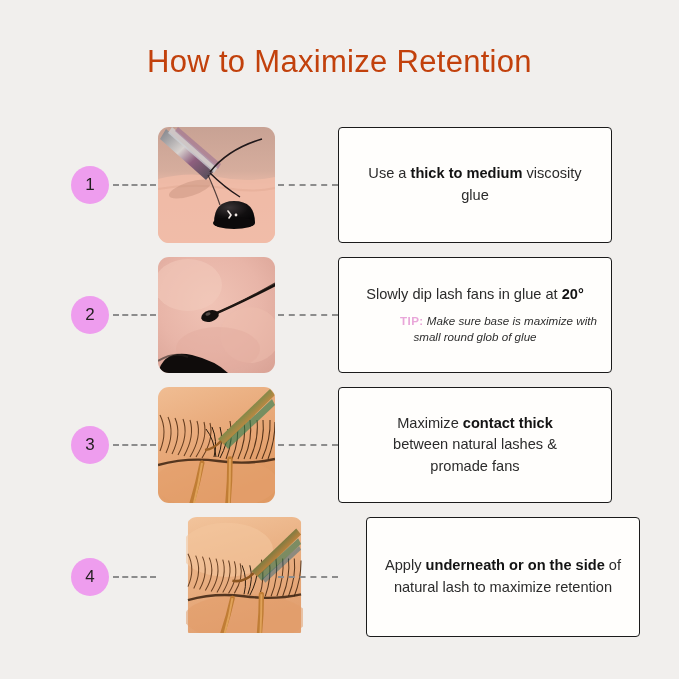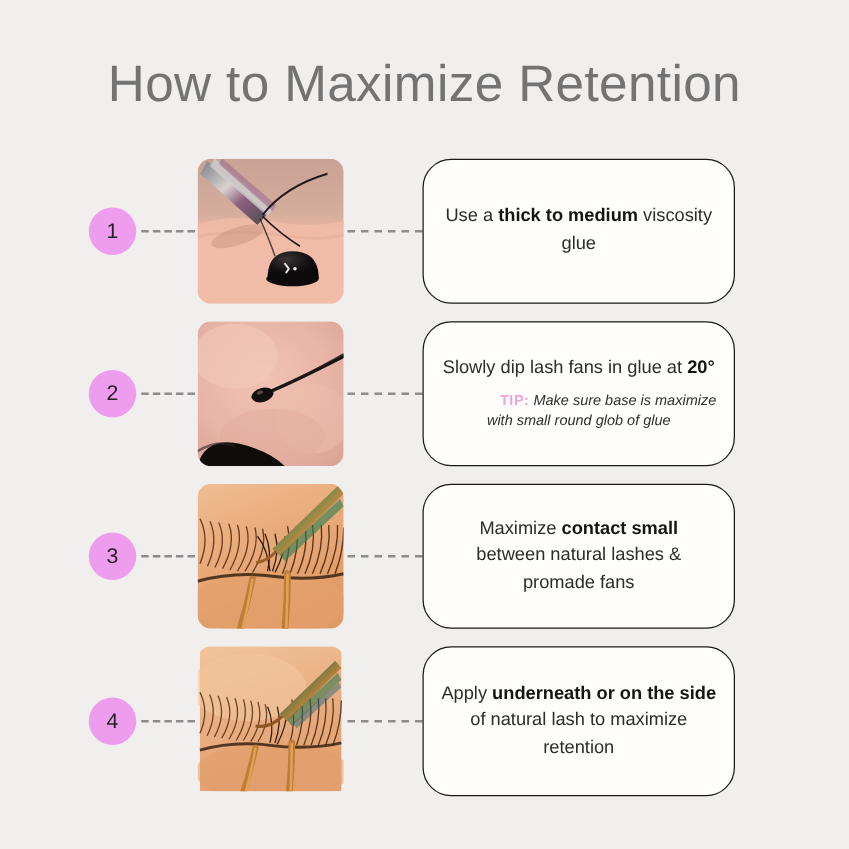--- a/index.html
+++ b/index.html
@@ -18,24 +18,24 @@
     width: 679px;
     height: 679px;
     background: #f1efed;
   }
   .page-title {
     position: absolute;
     top: 44px;
     left: 0;
     width: 679px;
     text-align: center;
-    font-size: 41px;
+    font-size: 31px;
     font-weight: 300;
     letter-spacing: 0.3px;
-    color: #737373;
+    color: #c2410c;
     font-family: "Liberation Sans", sans-serif;
   }
   .steps {
     position: absolute;
     top: 127px;
     left: 0;
     width: 679px;
   }
   .step-row {
     position: relative;
@@ -96,35 +96,36 @@
     display: block;
     width: 117px;
     height: 116px;
   }
 
   
   .card {
     position: absolute;
     left: 338px;
     top: 0;
-    width: 250px;
+    width: 274px;
     height: 116px;
     box-sizing: border-box;
     background: #fffefc;
     border: 1.3px solid #1b1b1b;
-    border-radius: 23px;
+    border-radius: 4px;
     display: flex;
     flex-direction: column;
     align-items: center;
     justify-content: center;
     padding: 6px 14px;
   }
   .step-row.tall .card,
   .step-row.tall .thumb {
     height: 120px;
+    margin-left: 28px;
   }
   .card-main {
     font-size: 14.6px;
     line-height: 1.48;
     color: #2b2b2b;
     text-align: center;
     font-family: "Liberation Sans", sans-serif;
   }
   .card-main b {
     font-weight: 700;
@@ -291,21 +292,21 @@
           <path d="M117 18 L70 62 L66 57 L114 12 Z" fill="#2a7d50" opacity="0.6"></path>
           <path d="M63 54 Q56 62 47 63" stroke="#9a5f25" stroke-width="2.4" fill="none"></path>
           <path d="M44 76 Q40 96 34 116" stroke="#c07d35" stroke-width="5" fill="none" stroke-linecap="round"></path>
           <path d="M44 76 Q41 96 36 116" stroke="#e0a259" stroke-width="2" fill="none"></path>
           <path d="M72 72 Q72 94 70 116" stroke="#c07d35" stroke-width="5.5" fill="none" stroke-linecap="round"></path>
           <path d="M72 72 Q72 94 71 116" stroke="#e0a259" stroke-width="2" fill="none"></path>
         </svg>
       </div>
       <div class="dash dash-right"></div>
       <div class="card">
-        <div class="card-main">Maximize <b>contact small</b><br>between natural lashes &amp;<br>promade fans</div>
+        <div class="card-main">Maximize <b>contact thick</b><br>between natural lashes &amp;<br>promade fans</div>
       </div>
     </div>
 
     <div class="step-row tall">
       <div class="badge">
         <span>4</span>
       </div>
       <div class="dash dash-left"></div>
       <div class="thumb">
         <svg viewBox="0 0 117 120" xmlns="http://www.w3.org/2000/svg">

